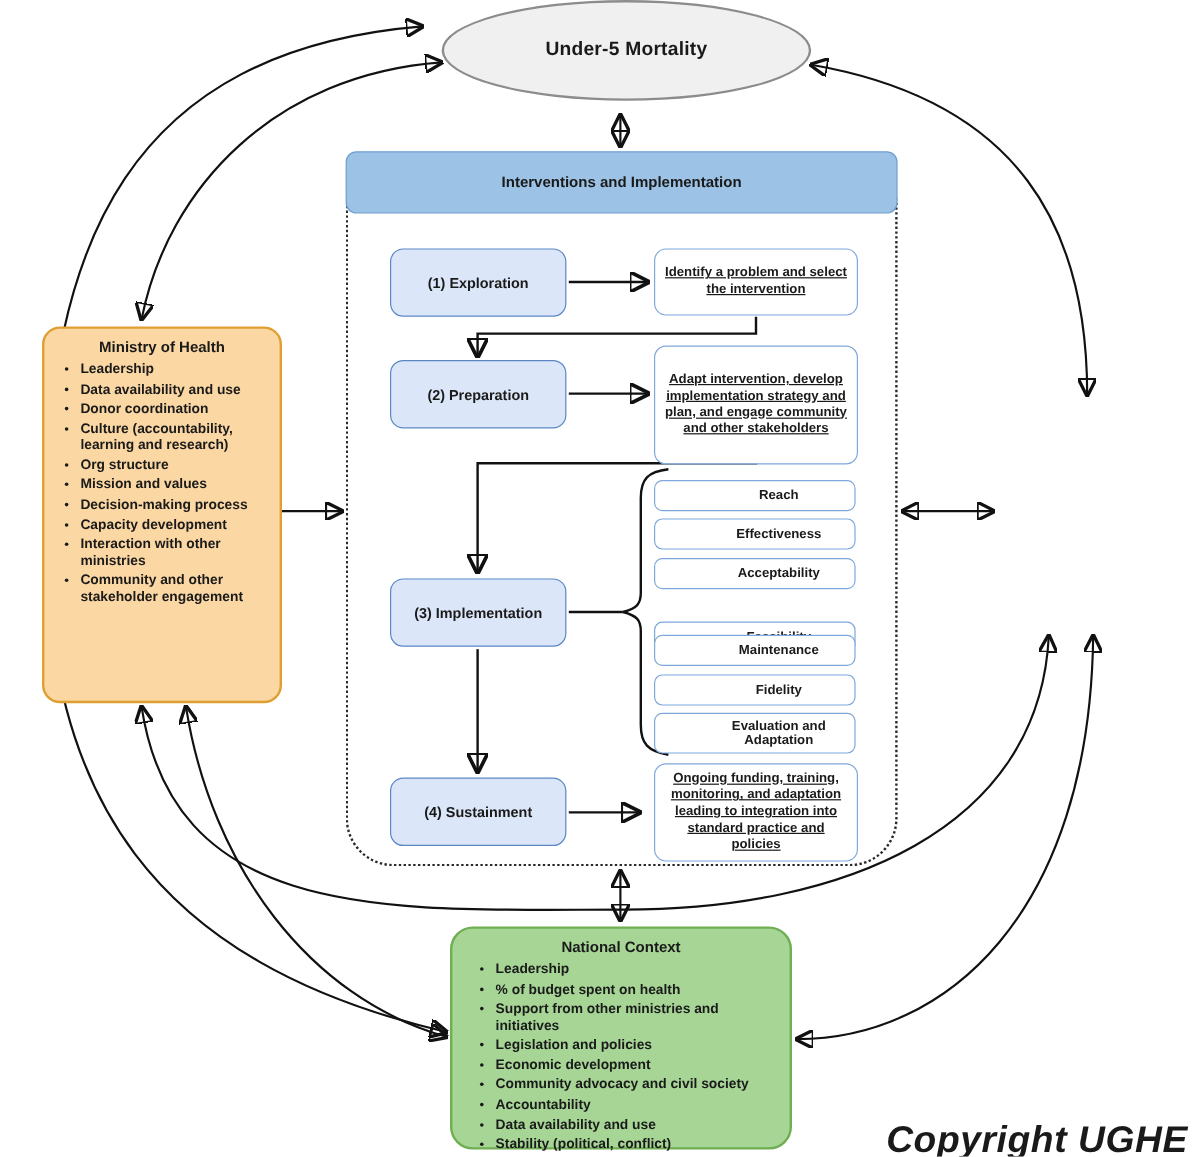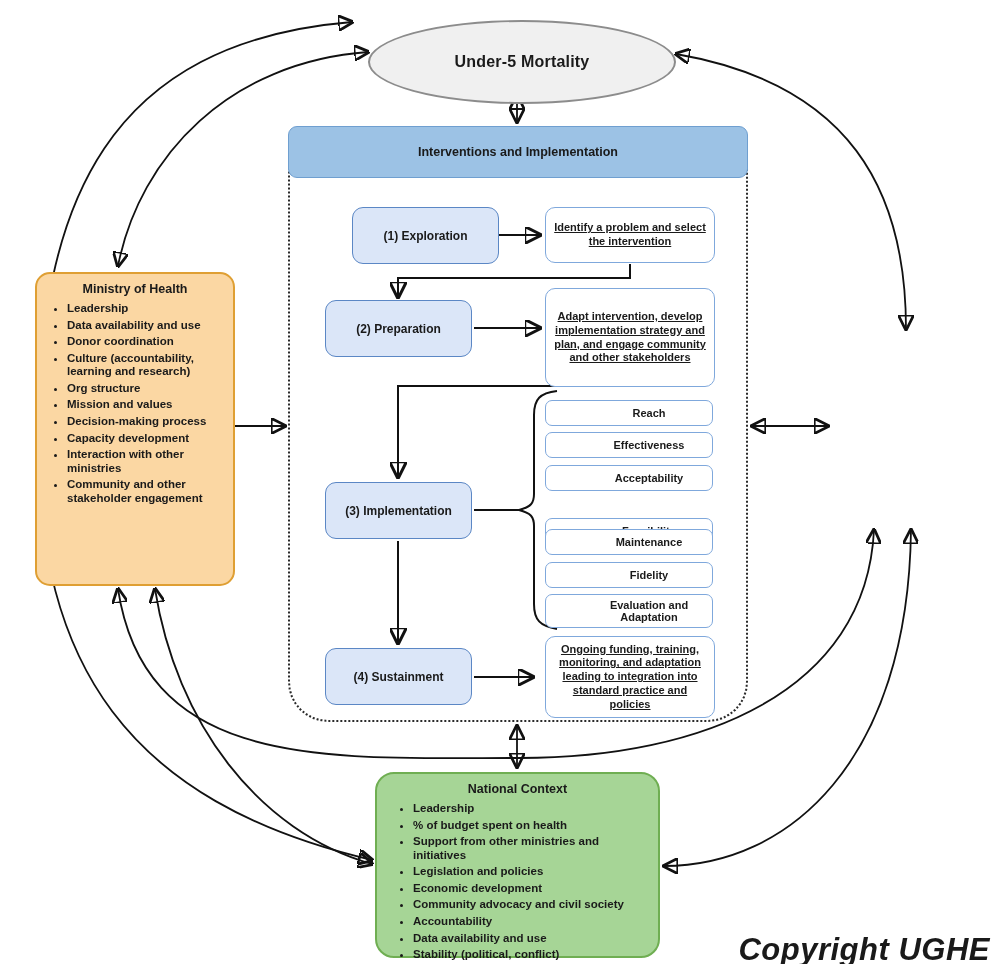--- a/index.html
+++ b/index.html
@@ -3,21 +3,21 @@
 <meta charset="utf-8">
 <style>
   html,body{margin:0;padding:0;background:#ffffff;}
   #canvas{
     position:relative;width:1000px;height:964px;background:#ffffff;
     font-family:"Liberation Sans",sans-serif;color:#1a1a1a;overflow:hidden;
   }
   .abs{position:absolute;box-sizing:border-box;}
   
   .ellipse{
-    left:368px;top:20px;width:308px;height:84px;background:#f0f0f0;
+    left:368px;top:0;width:308px;height:84px;background:#f0f0f0;
     border:2px solid #8c8c8c;border-radius:50%;display:flex;align-items:center;justify-content:center;
     font-size:16px;font-weight:700;letter-spacing:.2px;
   }
   
   .dotted{
     left:288px;top:130px;width:460px;height:592px;
     border:2.5px dotted #2a2a2a;border-radius:40px;background:transparent;
   }
   
   .header{
@@ -93,21 +93,21 @@
   </svg>
 
   <div class="abs ellipse">
     <span>Under-5 Mortality</span>
   </div>
 
   <div class="abs header">
     <span>Interventions and Implementation</span>
   </div>
 
-  <div class="abs stage" style="top:207px;margin-left:27px;">
+  <div class="abs stage" style="top:207px;">
     <span>(1) Exploration</span>
   </div>
   <div class="abs stage" style="top:300px;">
     <span>(2) Preparation</span>
   </div>
   <div class="abs stage" style="top:482px;">
     <span>(3) Implementation</span>
   </div>
   <div class="abs stage" style="top:648px;">
     <span>(4) Sustainment</span>

